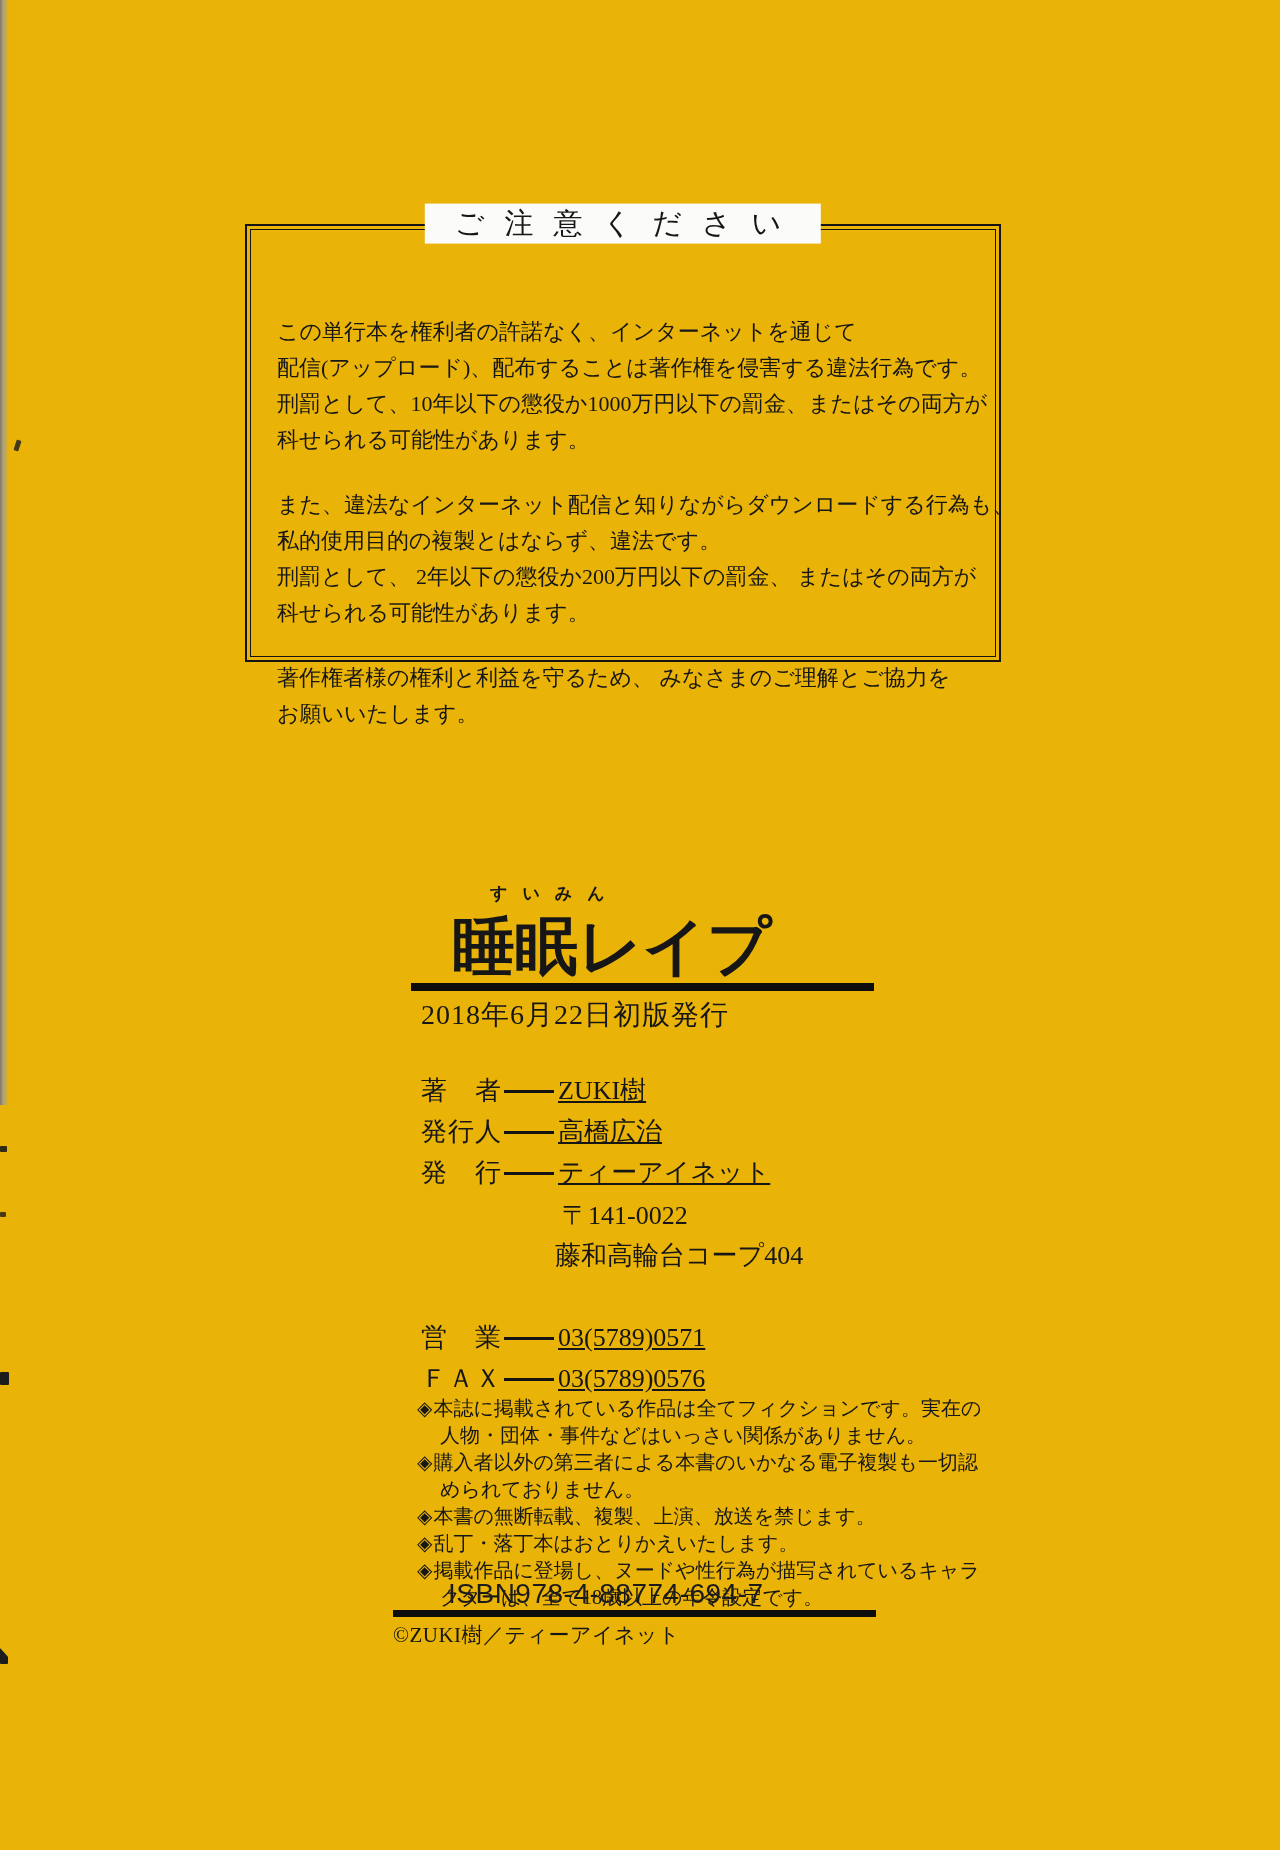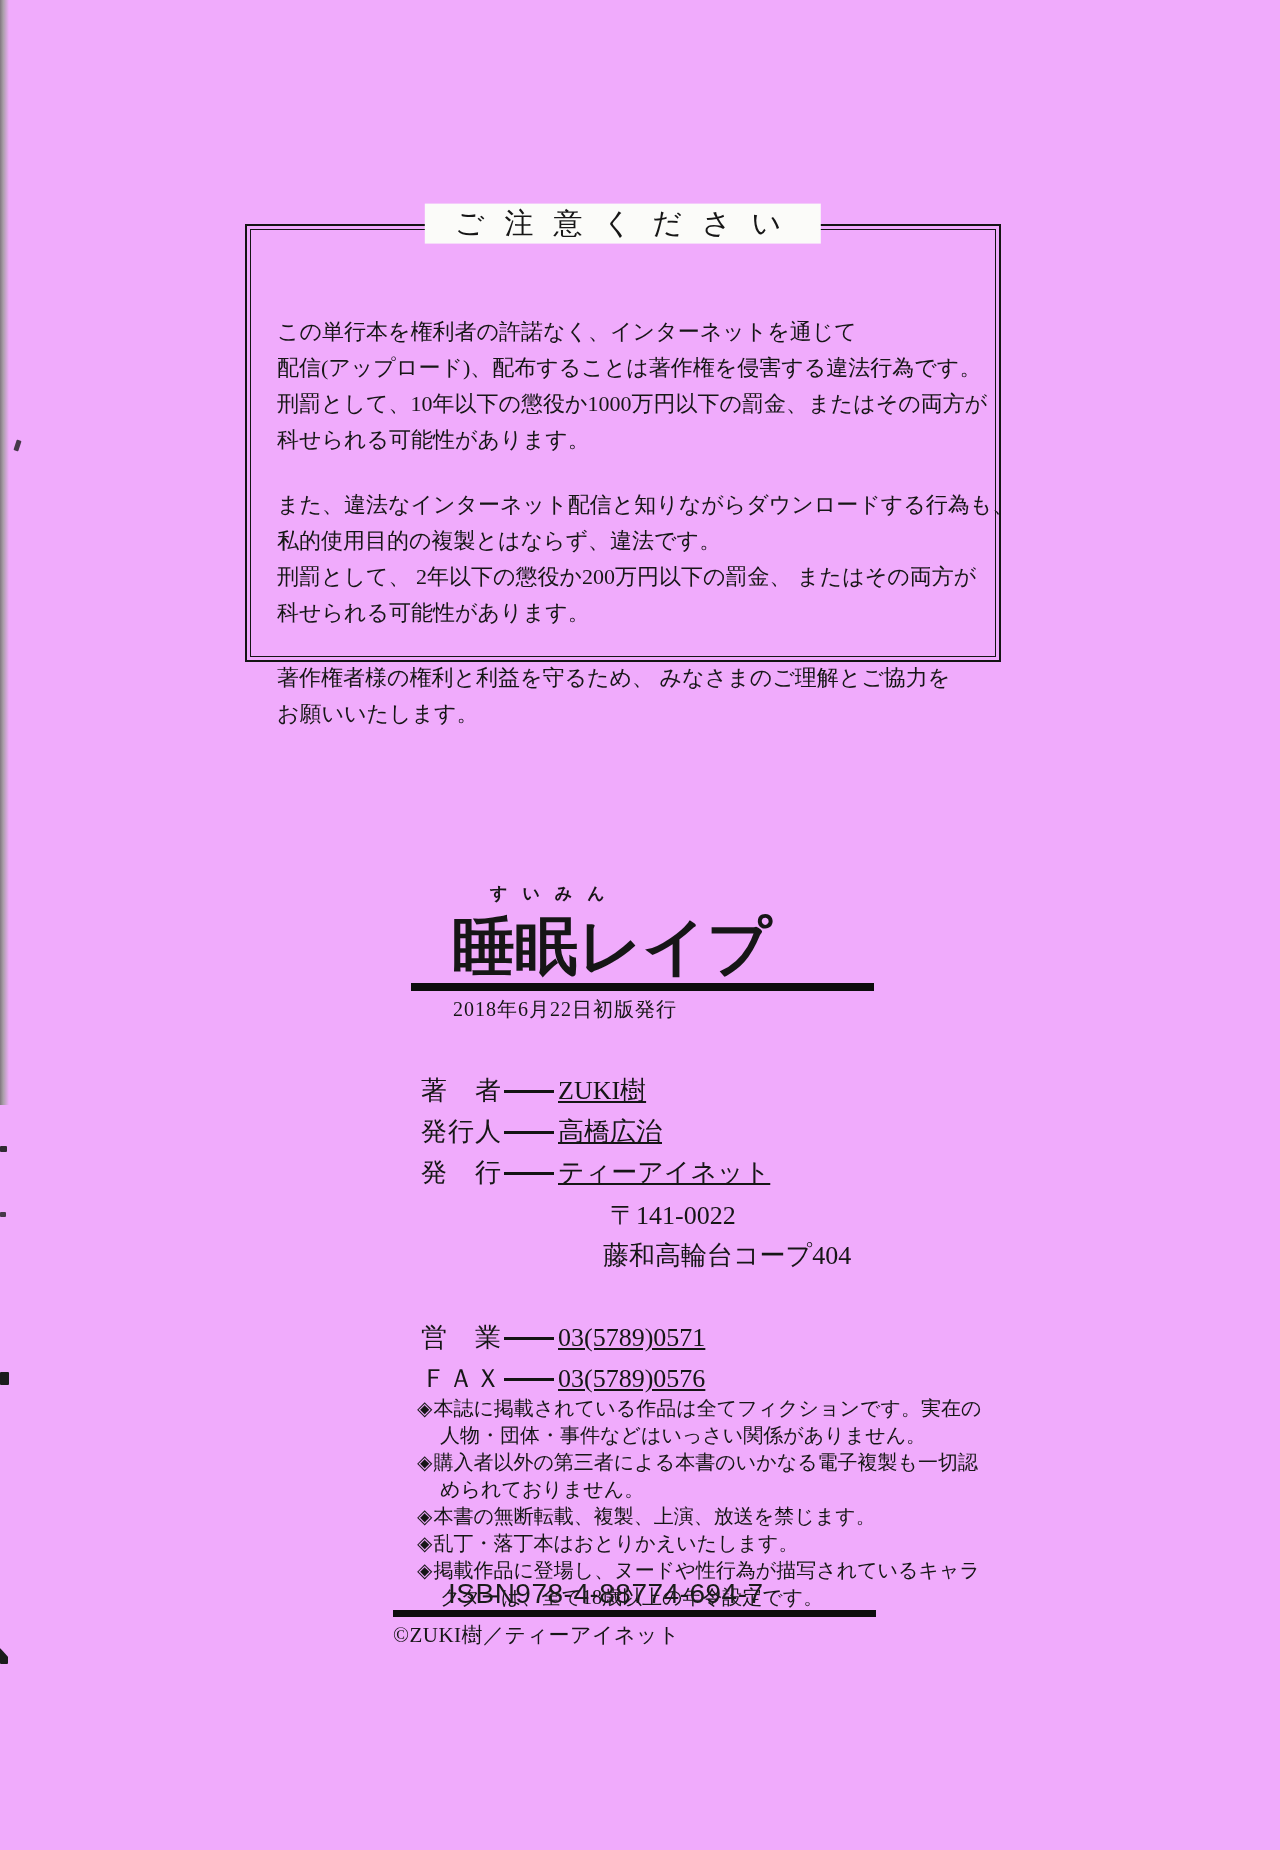--- a/index.html
+++ b/index.html
@@ -1,21 +1,21 @@
 <!DOCTYPE html>
 <html><head>
 <meta charset="utf-8">
 <style>
   * { margin: 0; padding: 0; box-sizing: border-box; }
   html, body { background: #e9e9e7; }
   .page {
     position: relative;
     width: 1280px;
     height: 1850px;
-    background: #f0abfc;
+    background: #eab308;
     overflow: hidden;
     font-family: "Liberation Serif", serif;
     color: #161616;
   }
   
   .scan-edge {
     position: absolute; left: 0; top: 0;
     width: 9px; height: 1105px;
     background: linear-gradient(to right, #6e6e6a 0%, #9d9d99 35%, rgba(250,250,248,0) 100%);
     opacity: .85;
@@ -62,32 +62,32 @@
   }
   .title-text {
     padding-top: 22px;
     font-size: 63px; font-weight: bold; letter-spacing: 0px;
     white-space: nowrap;
   }
   .rule { position: absolute; background: #0d0d0d; }
   .rule-top    { left: 411px; top: 983px;  width: 463px; height: 8px; }
   .rule-bottom { left: 393px; top: 1610px; width: 483px; height: 7px; }
 
-  .edition { position: absolute; left: 421px; top: 996px; font-size: 20px; letter-spacing: 1px; margin-left: 32px; }
+  .edition { position: absolute; left: 421px; top: 996px; font-size: 28px; letter-spacing: 1px; }
 
   
   .colophon-rows { position: absolute; left: 421px; top: 1070px; font-size: 26px; }
   .colophon-rows .row { height: 41px; line-height: 41px; white-space: nowrap; text-decoration: underline; }
   .row-label { display: inline-block; min-width: 80px; letter-spacing: 1px; }
   .leader {
     display: inline-block; width: 50px; height: 3px;
     background: #141414; vertical-align: middle;
     margin: 0 4px 4px 2px;
   }
-  .addr-block { position: absolute; left: 555px; top: 1196px; font-size: 26px; margin-left: 48px; }
+  .addr-block { position: absolute; left: 555px; top: 1196px; font-size: 26px; }
   .addr-block .line { height: 40px; line-height: 40px; white-space: nowrap; }
   .addr-block .line:first-child { margin-left: 7px; }
   .contact-rows { top: 1317px; }
 
   
   .notes { position: absolute; left: 417px; top: 1395px; width: 580px; font-size: 20px; line-height: 27px; }
   .note { padding-left: 23px; text-indent: -23px; }
   .note-marker { letter-spacing: 1px; }
 
   .copyright { position: absolute; left: 393px; top: 1621px; font-size: 21px; letter-spacing: .5px; }

